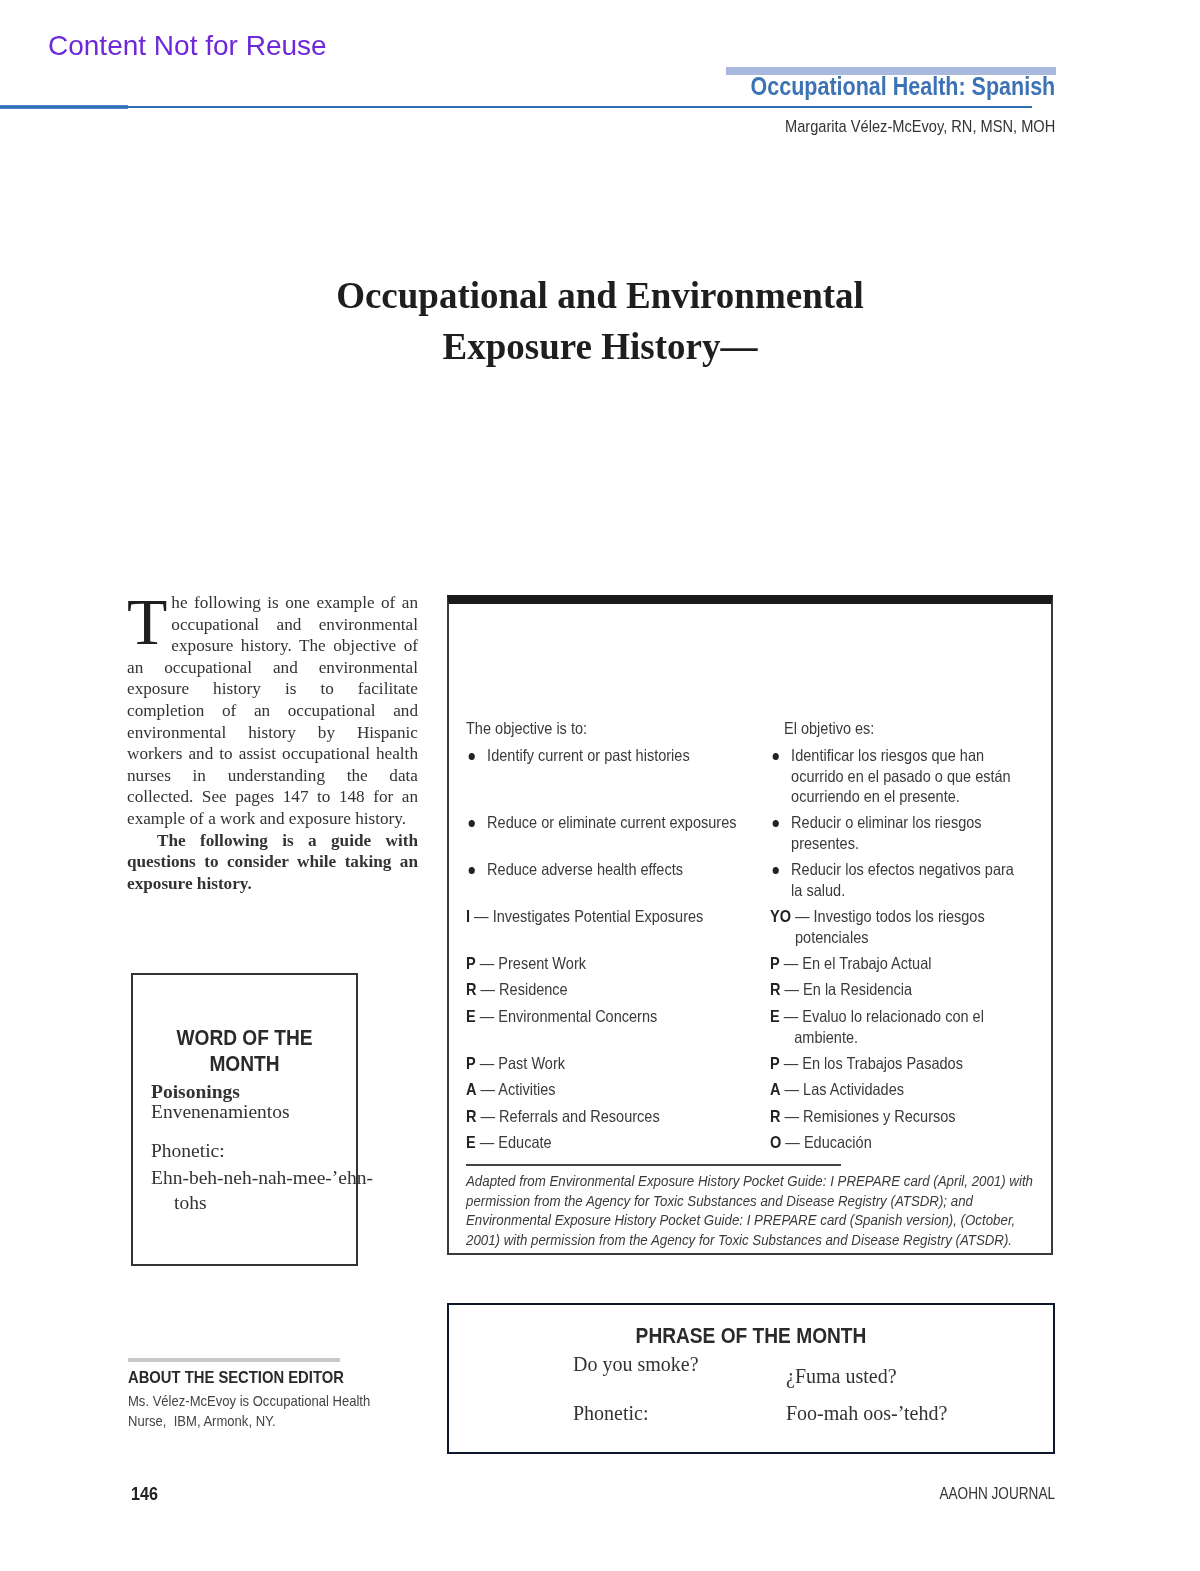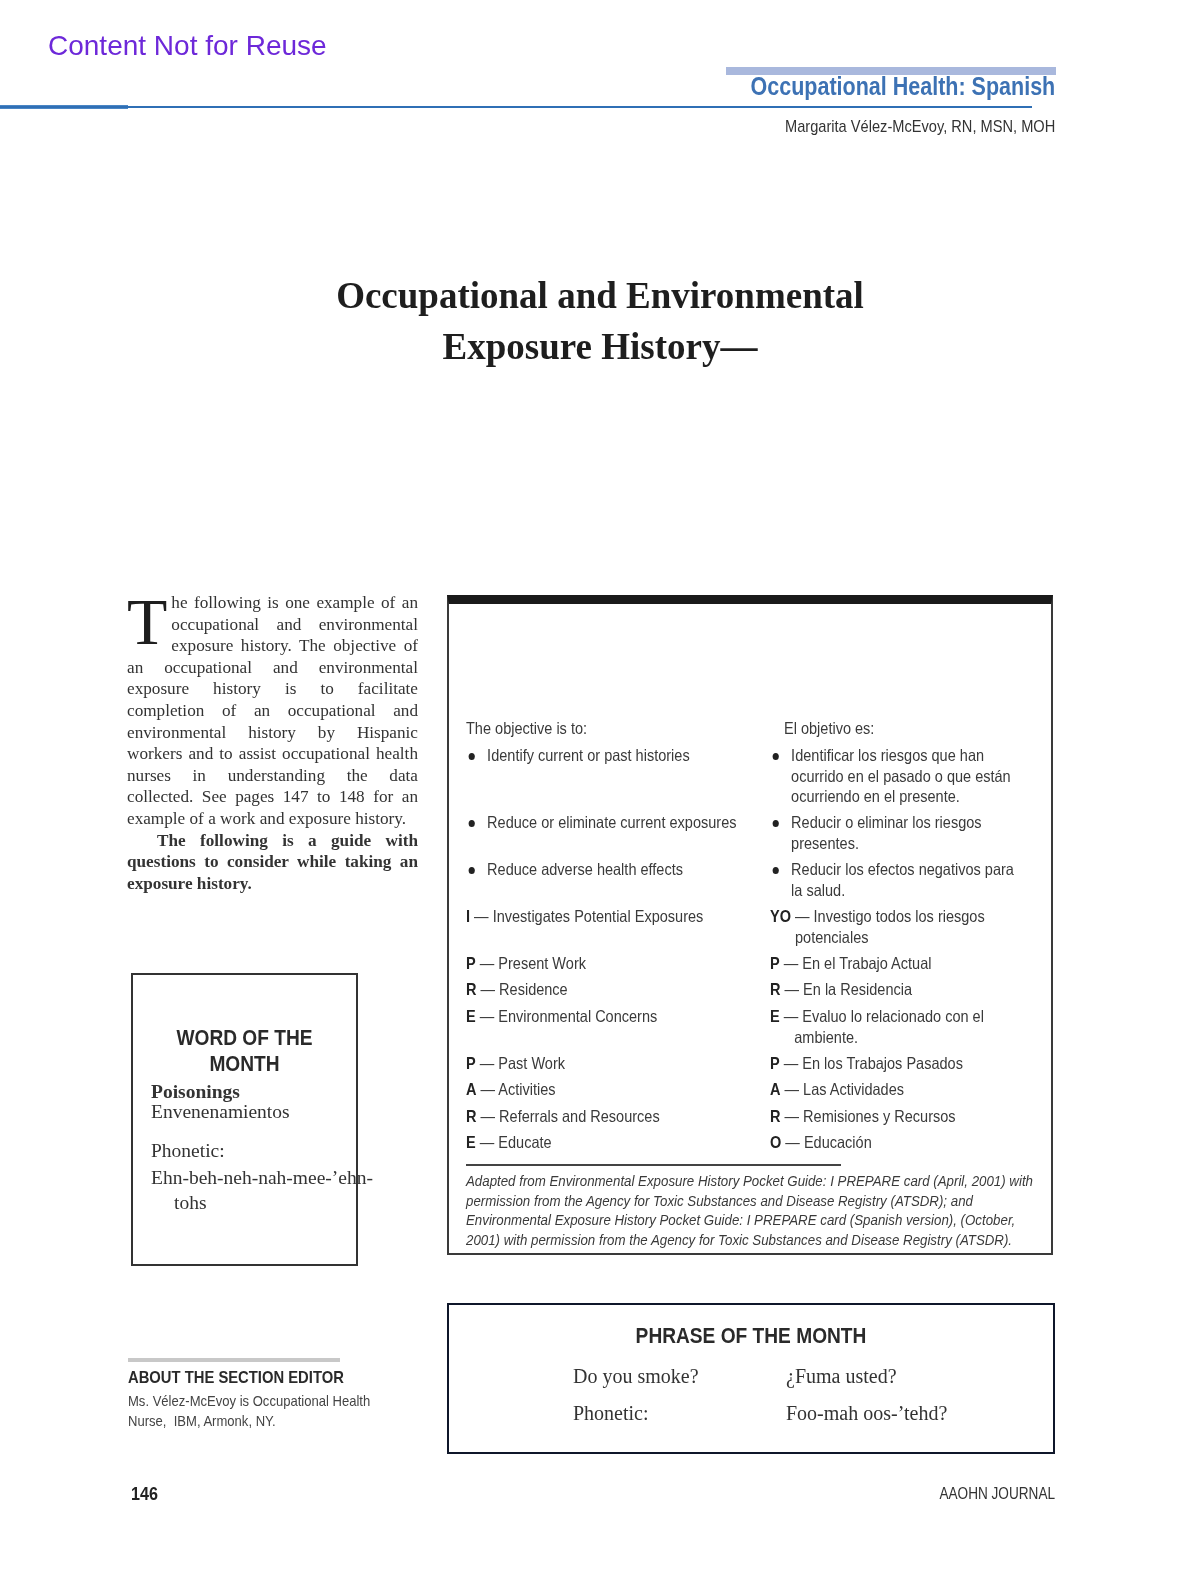--- a/index.html
+++ b/index.html
@@ -139,21 +139,21 @@
   <div id="word-es" class="word-line serif">Envenenamientos</div>
   <div id="word-ph-label" class="word-line serif">Phonetic:</div>
   <div id="word-ph" class="word-line serif">
     <span>Ehn-beh-neh-nah-mee-’ehn-</span>
     <span class="cont">tohs</span>
   </div>
 </div>
 
 <div id="phrase-box" class="abs">
   <div id="phrase-title" class="cond">PHRASE OF THE MONTH</div>
-  <div class="phrase-cell serif" style="left:124px; top:60px">Do you smoke?</div>
+  <div class="phrase-cell serif" style="left:124px; top:48px">Do you smoke?</div>
   <div class="phrase-cell serif" style="left:337px; top:60px">¿Fuma usted?</div>
   <div class="phrase-cell serif" style="left:124px; top:97px">Phonetic:</div>
   <div class="phrase-cell serif" style="left:337px; top:97px">Foo-mah oos-’tehd?</div>
 </div>
 
 <div id="about-rule" class="abs"></div>
 <div id="about-title" class="abs cond">ABOUT THE SECTION EDITOR</div>
 <div id="about-text" class="abs cond">
   <div>Ms. Vélez-McEvoy is Occupational Health</div>
   <div style="white-space:pre">Nurse,  IBM, Armonk, NY.</div>

